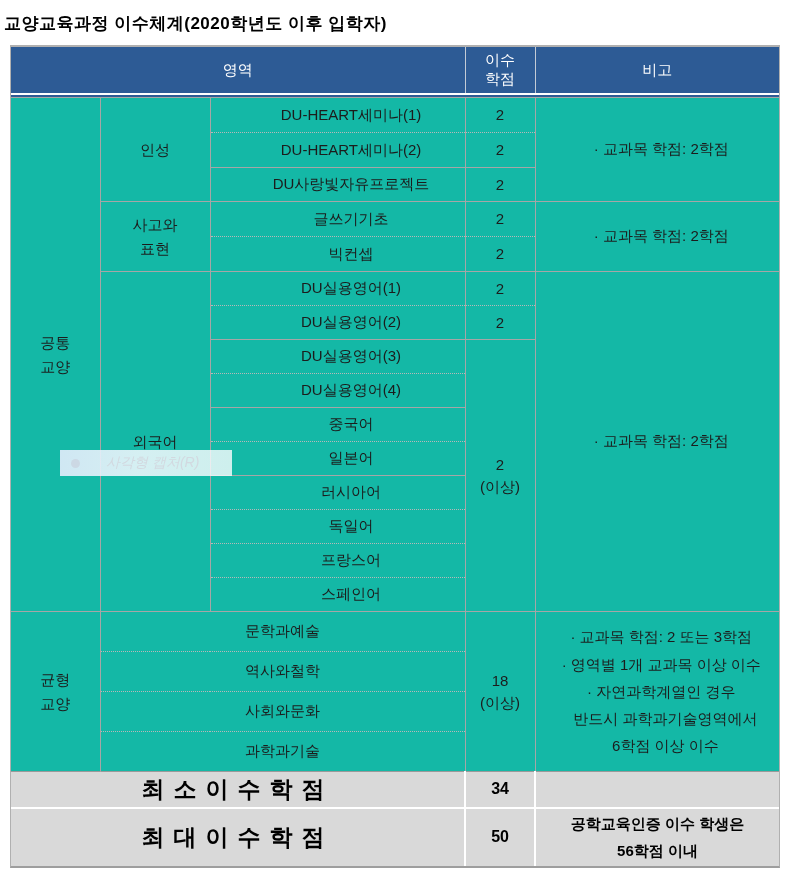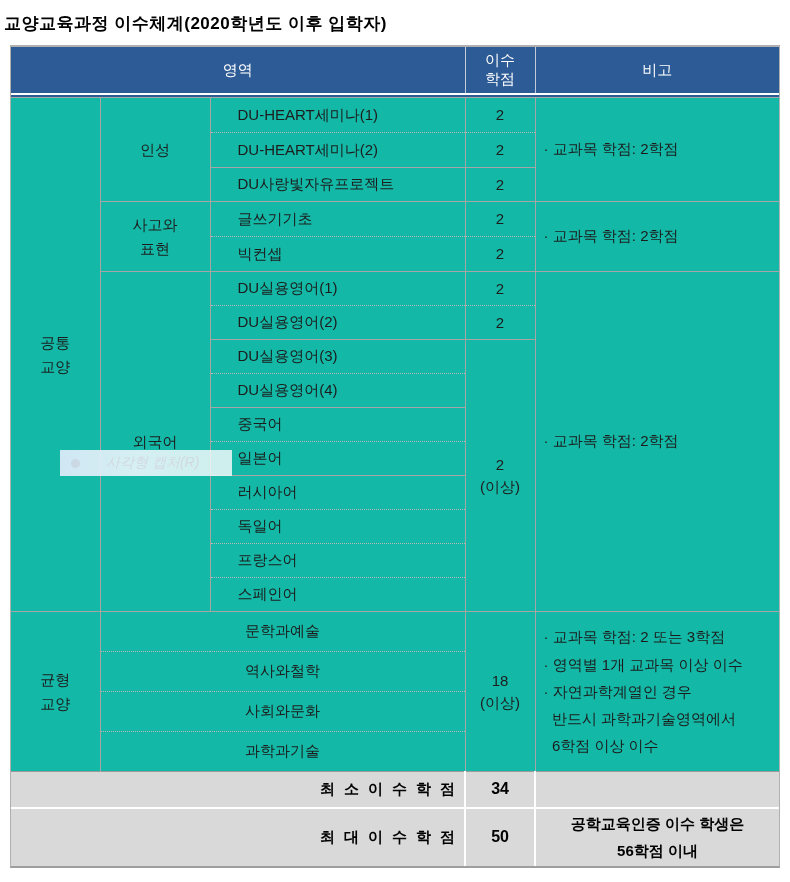--- a/index.html
+++ b/index.html
@@ -25,30 +25,30 @@
     border-left:1px solid #c3cbd6; border-bottom:2px solid #ffffff;
     line-height:1.25; white-space:pre-line; font-weight:normal;
   }
   thead th.bl0 { border-left:none; }
   .sep td { height:2px; background:#2d5b95; border-bottom:1px solid #a6a6a6; border-left:none; }
   tbody td { border-left:1px solid #a6a6a6; }
   .rd td { border-top:1px dotted #b8b8b8; }
   .rs td { border-top:1px solid #a6a6a6; }
   .h35 { height:35px; } .h34 { height:34px; } .h40 { height:40px; }
   .c-group, .c-cat { text-align:center; white-space:pre-line; line-height:1.55; }
-  .c-course { text-align:left; padding-left:27px; }
+  .c-course { text-align:center; padding-left:27px; }
   .c-credit { text-align:center; white-space:pre-line; line-height:1.45; }
-  .c-note { text-align:left; padding-left:8px; }
+  .c-note { text-align:center; padding-left:8px; }
   .c-note.multi { white-space:pre-wrap; line-height:1.82; }
   .c-area { text-align:center; }
   .sum td, .sum2 td { background:#d9d9d9; font-weight:bold; border-left:2px solid #ffffff; color:#000; }
   .sum { height:36px; } .sum2 { height:58px; }
   .sum td { border-top:1px solid #9a9a9a; }
   .sum2 td { border-top:2px solid #ffffff; }
-  .c-sumlabel { text-align:right; letter-spacing:9px; font-size:15px; }
+  .c-sumlabel { text-align:center; letter-spacing:9px; font-size:23px; }
   .c-sumcredit { text-align:center; font-size:16px; }
   .c-sumnote { text-align:center; font-size:15px; white-space:pre-line; line-height:1.8; }
   tbody td.bl0 { border-left:none; }
   .capture-tip {
     position:absolute; left:60px; top:450px; width:172px; height:26px;
     display:flex; align-items:center; z-index:5;
     background:linear-gradient(90deg, rgba(222,235,249,0.93), rgba(240,247,253,0.88) 45%, rgba(252,253,255,0.80));
   }
   .capture-tip .dot { width:9px; height:9px; border-radius:50%; background:#ccd8e4; margin-left:11px; flex:none; }
   .capture-tip .label { margin-left:26px; font-size:14px; color:#d2d9e0; white-space:nowrap;font-style:italic; }

